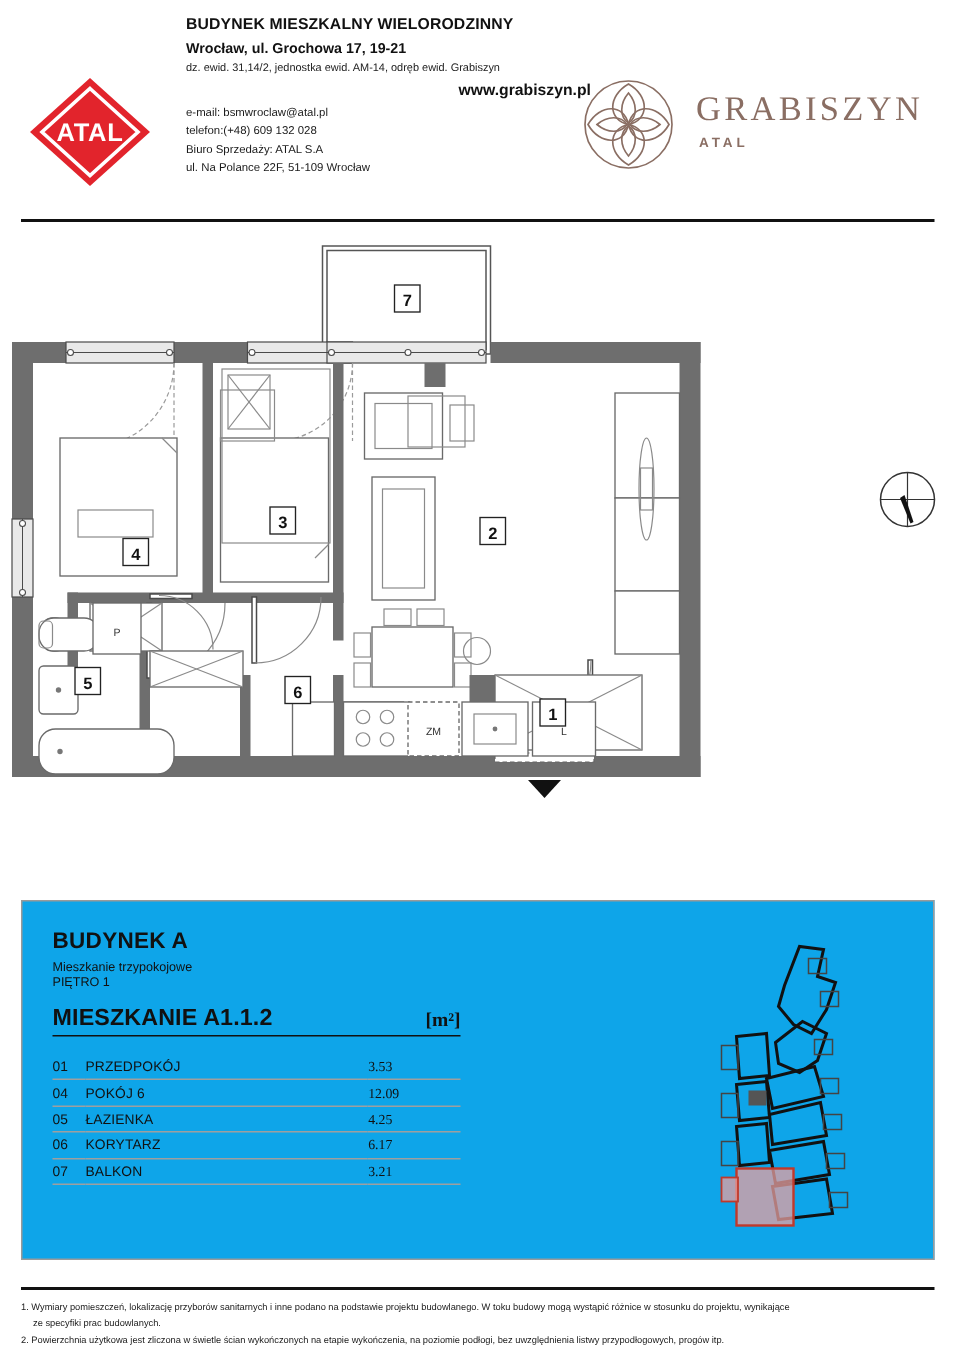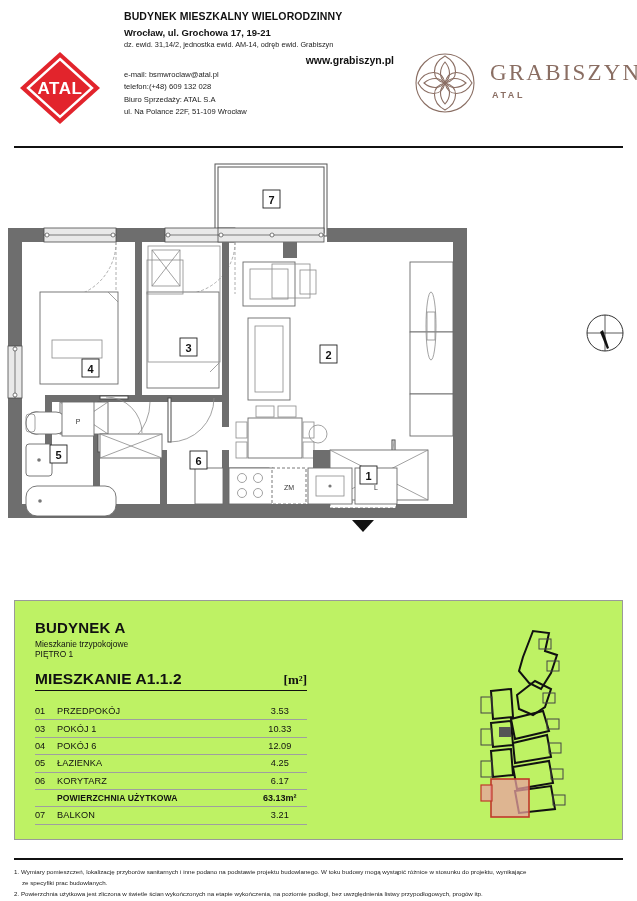--- a/index.html
+++ b/index.html
@@ -38,21 +38,21 @@
   .h-sub {
     font-size: 7.3px; color: #222; margin-bottom: 5px;
   }
   .h-www {
     font-size: 10.5px; font-weight: bold; margin-bottom: 3px; text-align: right;
   }
   .h-line {
     font-size: 7.6px; color: #1a1a1a; line-height: 1.62;
   }
   .grab-logo {
-    position: absolute; left: 414px; top: 52px;
+    position: absolute; left: 388px; top: 52px;
     width: 215px; height: 64px;
   }
   .grab-mark {
     position: absolute; left: 0; top: 0; width: 62px; height: 62px;
   }
   .grab-word {
     position: absolute; left: 76px; top: 8px;
     font-size: 23px; letter-spacing: 2.2px;
     color: #8a6e63; font-family: "Liberation Serif", serif;
   }
@@ -69,21 +69,21 @@
   
   .plan-area {
     position: absolute; left: 0; top: 150px; width: 637px; height: 440px;
   }
   .compass-main { position: absolute; left: 584px; top: 162px; }
 
   
   .panel {
     position: absolute; left: 14px; top: 600px;
     width: 609px; height: 240px;
-    background: #bef264;
+    background: #0ea5e9;
     border: 1px solid #9a9a9a;
     box-sizing: border-box;
   }
   .panel-left {
     position: absolute; left: 20px; top: 18px; width: 272px;
   }
   .bud-name {
     font-size: 15px; font-weight: bold; letter-spacing: .2px;
   }
   .bud-row {
@@ -98,21 +98,21 @@
   .unit-hdr { font-size: 13px; font-weight: bold; font-family: Liberation Serif, serif; }
   table.rooms {
     width: 100%; border-collapse: collapse; margin-top: 12px;
   }
   table.rooms td {
     font-size: 9.2px; padding: 3.2px 0 3.2px 0;
     border-bottom: 1px solid #9f9f9f;
   }
   td.rnum { width: 22px; color: #111; }
   td.rname { letter-spacing: .1px; }
-  td.rarea { text-align: center; }
+  td.rarea { text-align: left; font-family: Liberation Serif, serif; }
   tr.total td {
     font-weight: bold; font-size: 8.6px;
     border-bottom: 1px solid #9f9f9f; border-top: 1px solid #9f9f9f;
   }
   tr.total td.rarea { font-size: 9px; }
   .keyplan {
     position: absolute; left: 462px; top: 18px;
     width: 110px; height: 205px;
   }
 
@@ -432,44 +432,34 @@
     </div>
 
     <table class="rooms">
       <tbody>
         <tr>
           <td class="rnum">01</td>
           <td class="rname">PRZEDPOKÓJ</td>
           <td class="rarea">3.53</td>
         </tr>
         <tr>
-          <td class="rnum">03</td>
-          <td class="rname">POKÓJ 1</td>
-          <td class="rarea">10.33</td>
-        </tr>
-        <tr>
           <td class="rnum">04</td>
           <td class="rname">POKÓJ 6</td>
           <td class="rarea">12.09</td>
         </tr>
         <tr>
           <td class="rnum">05</td>
           <td class="rname">ŁAZIENKA</td>
           <td class="rarea">4.25</td>
         </tr>
         <tr>
           <td class="rnum">06</td>
           <td class="rname">KORYTARZ</td>
           <td class="rarea">6.17</td>
         </tr>
-        <tr class="total">
-          <td class="rnum"></td>
-          <td class="rname">POWIERZCHNIA UŻYTKOWA</td>
-          <td class="rarea">63.13m²</td>
-        </tr>
         <tr>
           <td class="rnum">07</td>
           <td class="rname">BALKON</td>
           <td class="rarea">3.21</td>
         </tr>
       </tbody>
     </table>
   </div>
 
   <svg class="keyplan" viewBox="0 0 110 205">

